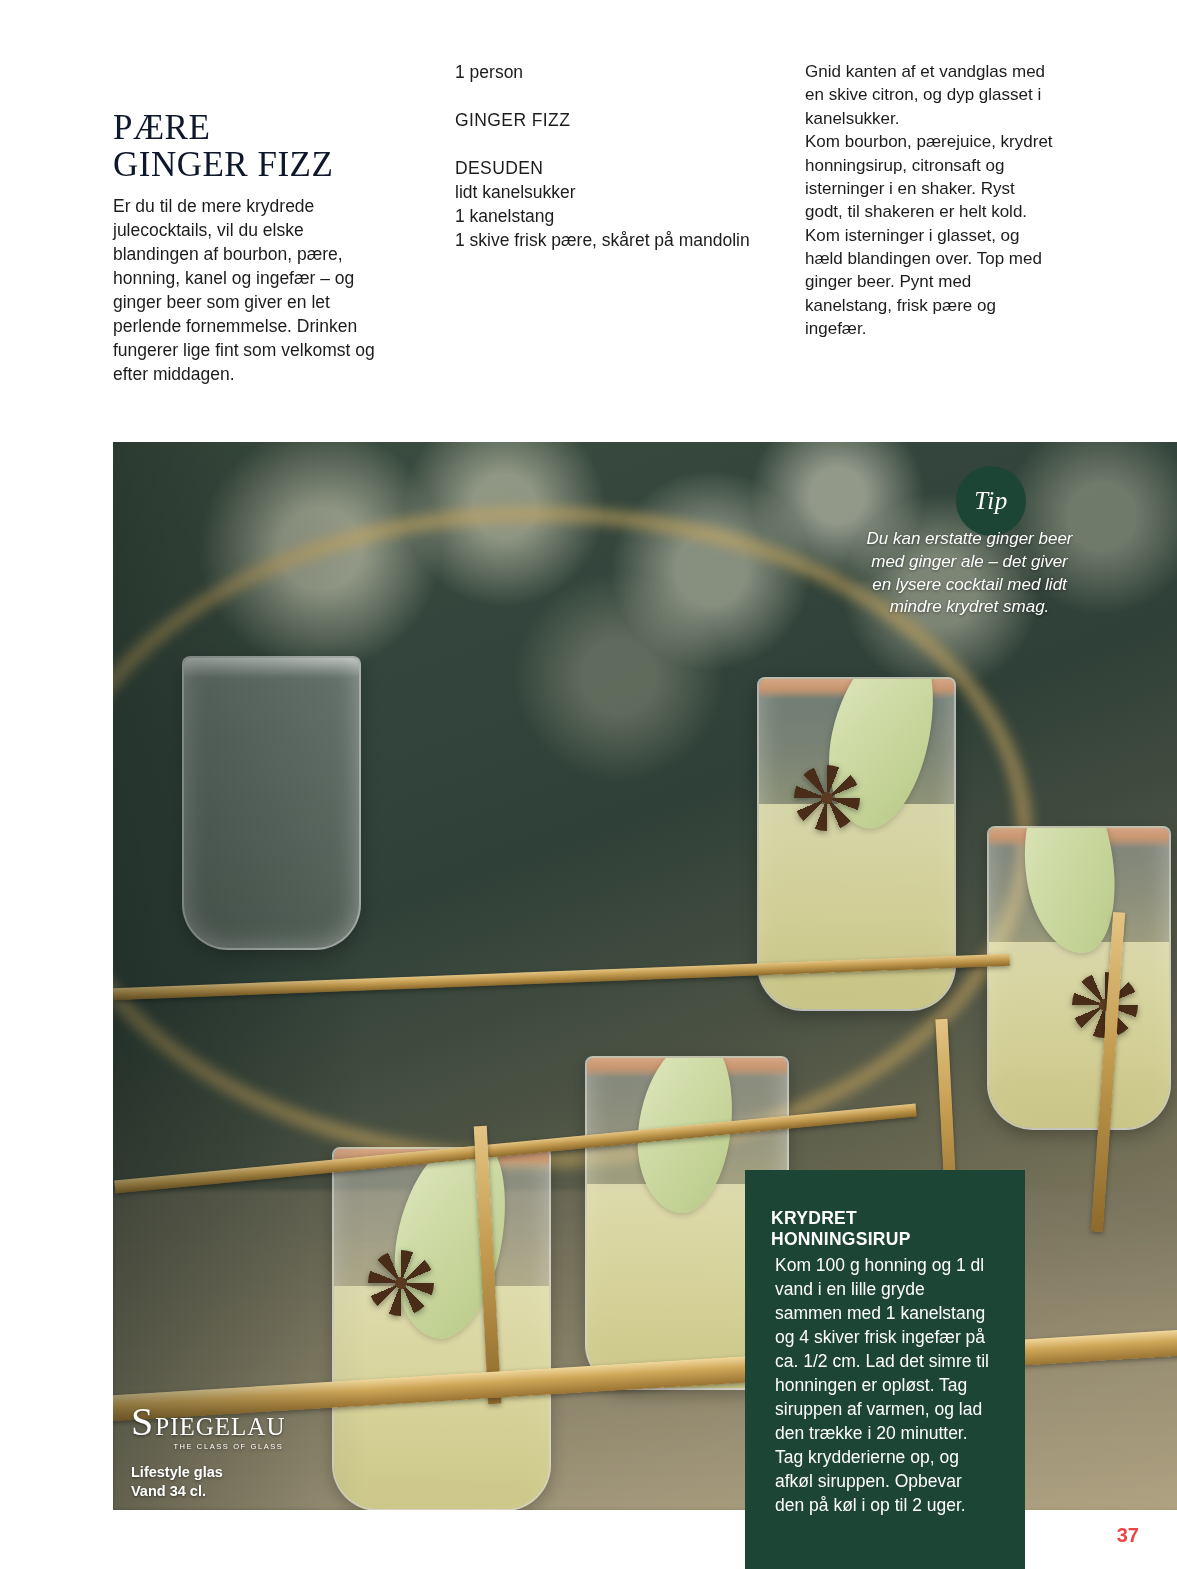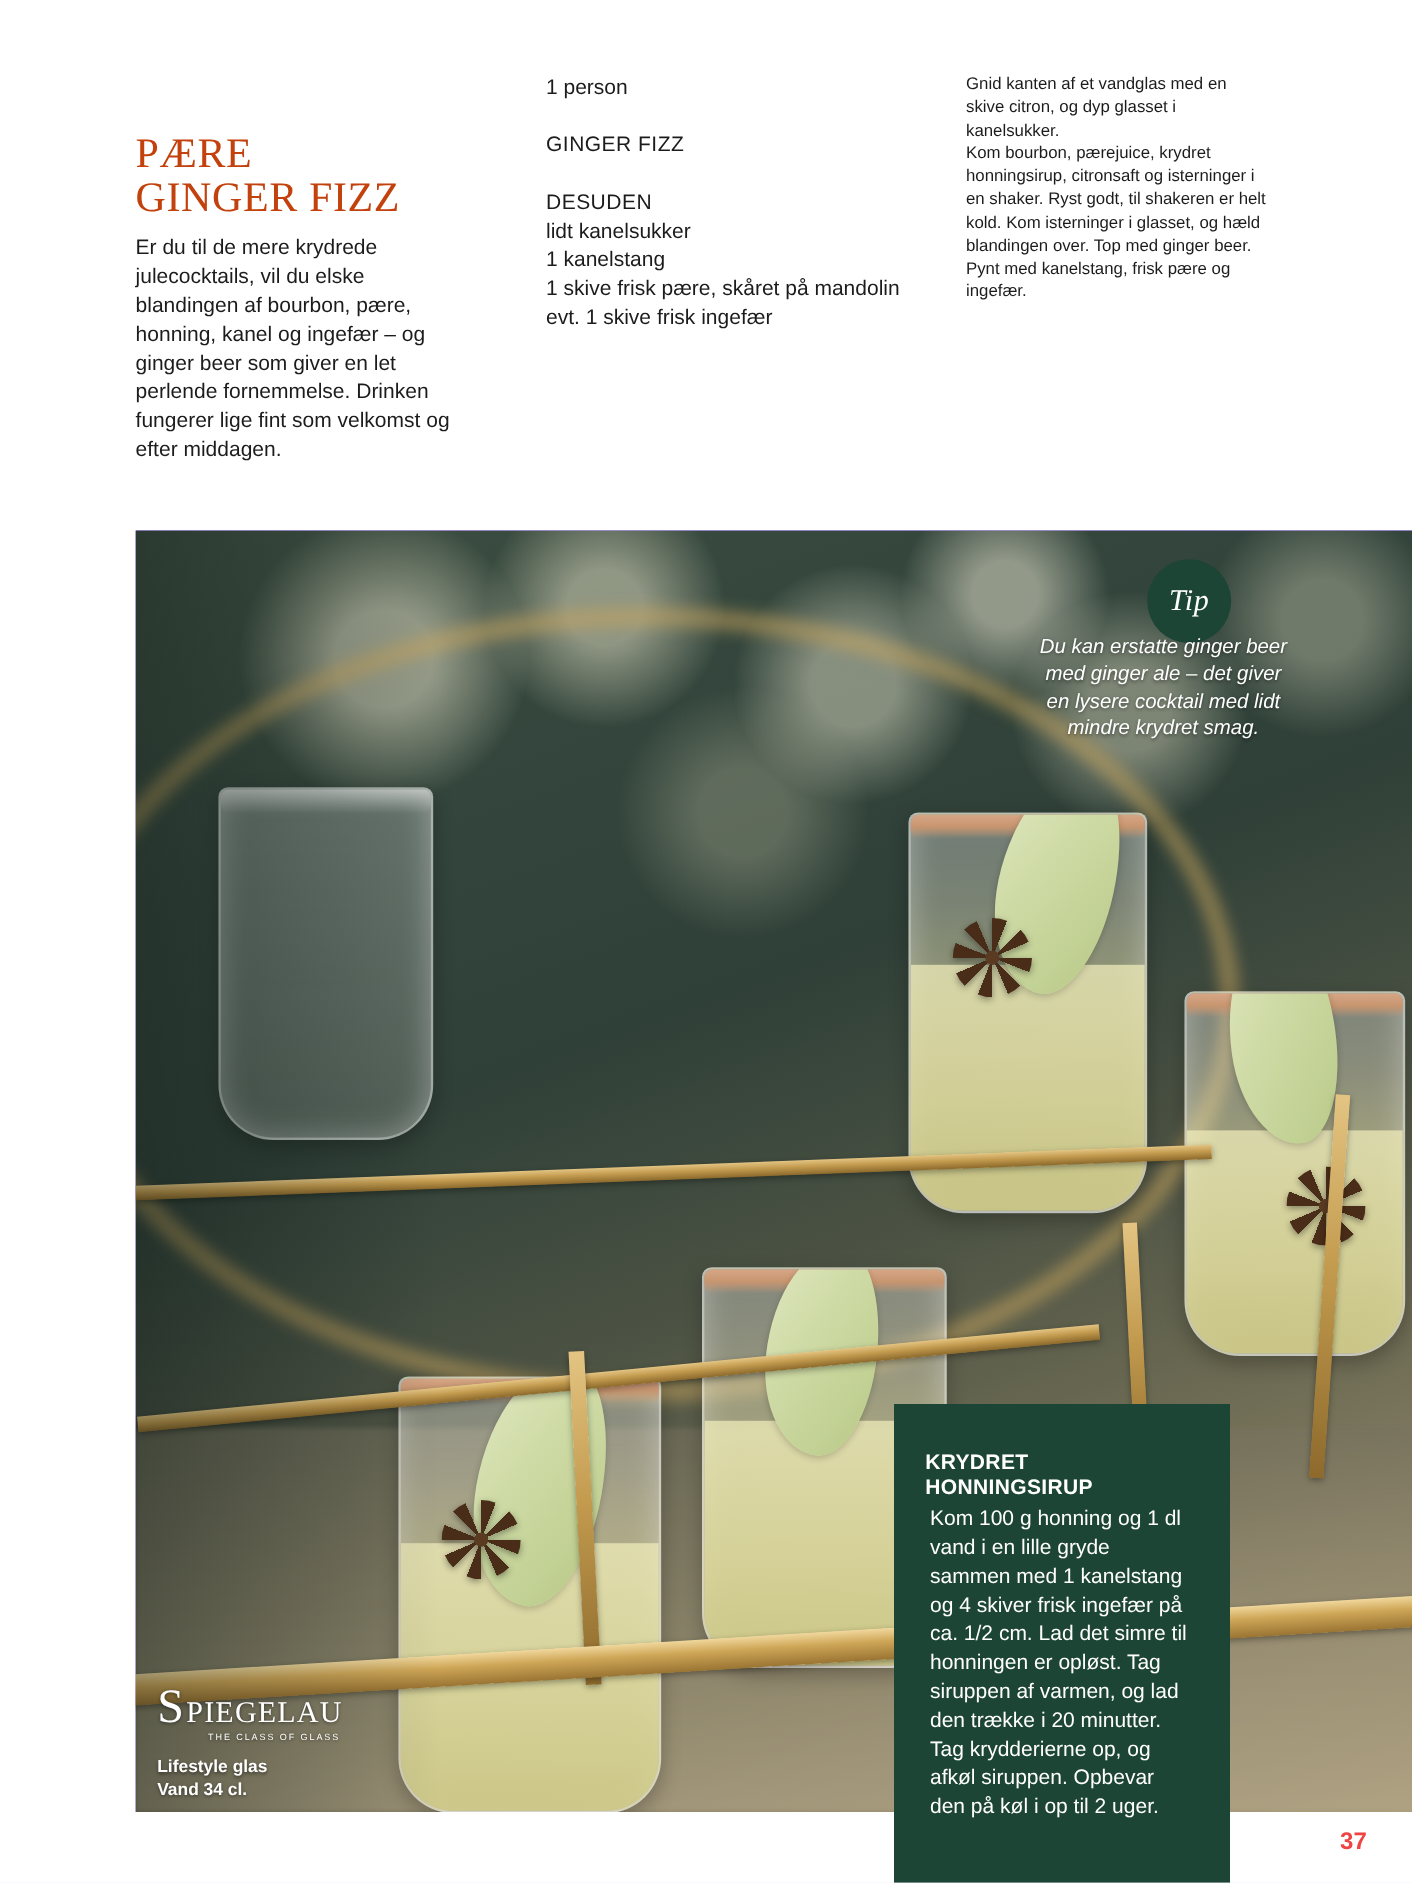--- a/index.html
+++ b/index.html
@@ -31,21 +31,21 @@
   .col-2 { left: 431px; width: 345px; margin-left: 24px; }
   .col-3 { left: 805px; width: 250px; }
 
   .recipe-title {
     font-family: "Liberation Serif", serif;
     font-weight: 400;
     font-size: 35px;
     line-height: 1.07;
     letter-spacing: 0.5px;
     margin: 49px 0 10px 0;
-    color: #c2410c;
+    color: #0f172a;
   }
 
   .intro {
     font-size: 17.5px;
     line-height: 1.375;
     color: #1c1c1c;
     margin: 0;
   }
 
   .serving {
@@ -65,21 +65,21 @@
     list-style: none;
     margin: 0;
     padding: 0;
     font-size: 17.5px;
     line-height: 1.375;
   }
 
   .block-gap { height: 24px; }
 
   .method p {
-    font-size: 14px;
+    font-size: 17px;
     line-height: 1.375;
     margin: 0;
   }
 
   
   .photo {
     position: absolute;
     left: 113px;
     top: 442px;
     width: 1150px;
@@ -318,21 +318,20 @@
 
   <div class="col col-2">
     <p class="serving">1 person</p>
     <p class="sub-head">GINGER FIZZ</p>
     <div class="block-gap"></div>
     <p class="sub-head">DESUDEN</p>
     <ul class="ing-list">
       <li>lidt kanelsukker</li>
       <li>1 kanelstang</li>
       <li>1 skive frisk pære, skåret på mandolin</li>
-      <li>evt. 1 skive frisk ingefær</li>
     </ul>
   </div>
 
   <div class="col col-3 method">
     <p style="white-space: pre-line;">Gnid kanten af et vandglas med en skive citron, og dyp glasset i kanelsukker.
 Kom bourbon, pærejuice, krydret honningsirup, citronsaft og isterninger i en shaker. Ryst godt, til shakeren er helt kold. Kom isterninger i glasset, og hæld blandingen over. Top med ginger beer. Pynt med kanelstang, frisk pære og ingefær.</p>
   </div>
 
   <div class="photo">
     <div class="photo-bg"></div>

